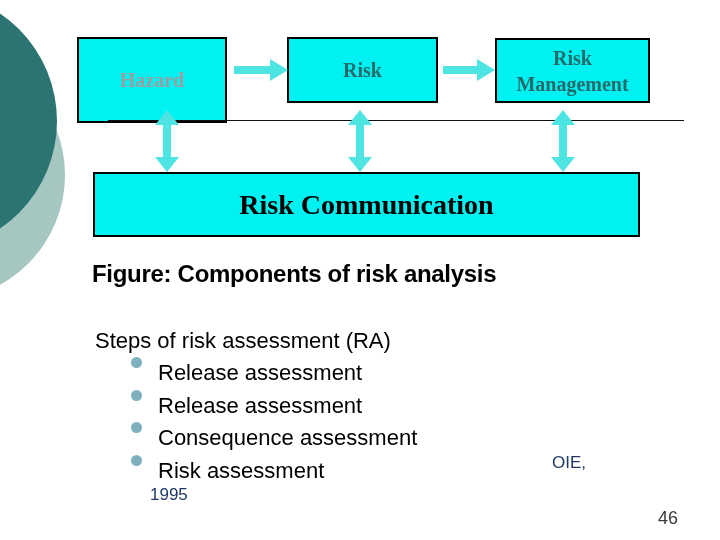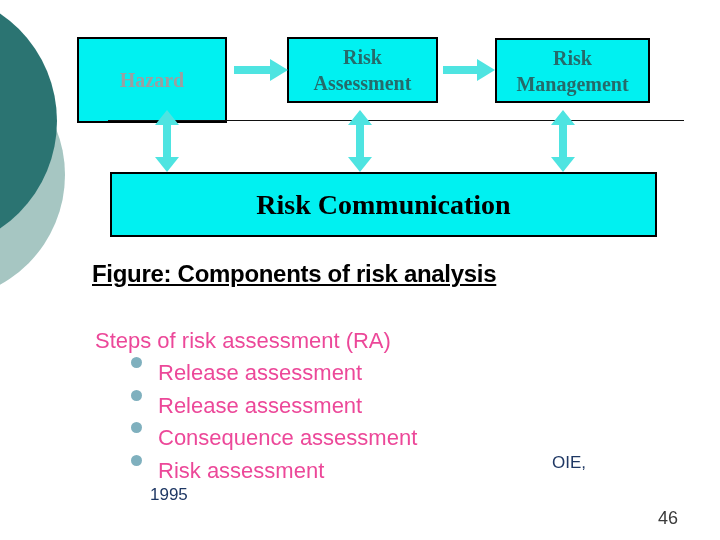--- a/index.html
+++ b/index.html
@@ -17,21 +17,21 @@
     position:absolute;background:#00f1f1;border:2px solid #000;
     display:flex;flex-direction:column;align-items:center;justify-content:center;
     font-family:"Liberation Serif","DejaVu Serif",serif;font-weight:bold;
     font-size:20px;line-height:26px;text-align:center;box-sizing:border-box;
   }
   .box-hazard{left:77px;top:37px;width:150px;height:86px;color:#9aa0a1;}
   .box-assess{left:287px;top:37px;width:151px;height:66px;color:#256b6b;}
   .box-manage{left:495px;top:38px;width:155px;height:65px;color:#256b6b;}
 
   .comm-box{
-    position:absolute;left:110px;top:172px;width:547px;height:65px;
+    position:absolute;left:93px;top:172px;width:547px;height:65px;
     background:#00f1f1;border:2px solid #000;box-sizing:border-box;
     display:flex;align-items:center;justify-content:center;
     font-family:"Liberation Serif","DejaVu Serif",serif;font-weight:bold;
     font-size:28px;color:#000;
   }
 
   
   .h-line{position:absolute;left:108px;top:120px;width:576px;height:1px;background:#111;}
 
   
@@ -62,25 +62,25 @@
     border-left:12px solid transparent;border-right:12px solid transparent;
     border-top:15px solid #4ee4e1;
   }
   .v-arrow-1{left:155px;}
   .v-arrow-2{left:348px;}
   .v-arrow-3{left:551px;}
 
   
   .figure-title{
     position:absolute;left:92px;top:260px;width:560px;
-    font-size:24px;font-weight:bold;color:#000;letter-spacing:-0.3px;text-decoration:underline;
+    font-size:24px;font-weight:bold;color:#000;letter-spacing:-0.3px;
   }
 
   
-  .steps{position:absolute;left:95px;top:324px;width:520px;color:#ec4899;font-size:22px;}
+  .steps{position:absolute;left:95px;top:324px;width:520px;color:#000000;font-size:22px;}
   .steps .heading{line-height:33px;}
   .steps .item{display:flex;align-items:flex-start;line-height:32.5px;padding-left:36px;}
   .bullet{
     display:inline-block;width:11px;height:11px;border-radius:50%;
     background:#7fb0be;margin-right:16px;flex:0 0 auto;
   }
   .cite-year{position:absolute;left:150px;top:485px;font-size:17px;color:#1f3864;}
   .cite-src{position:absolute;left:552px;top:453px;font-size:17px;color:#1f3864;}
 
   .page-number{position:absolute;left:658px;top:508px;font-size:18px;color:#3a3a3a;}
@@ -91,21 +91,20 @@
 <div class="slide">
 
   <div class="circle circle-light"></div>
   <div class="circle circle-dark"></div>
 
   <div class="flow-box box-hazard">
     <span>Hazard</span>
   </div>
   <div class="flow-box box-assess">
     <span>Risk</span>
-    <span>Assessment</span>
   </div>
   <div class="flow-box box-manage">
     <span>Risk</span>
     <span>Management</span>
   </div>
 
   <div class="h-arrow h-arrow-1">
     <div class="shaft"></div>
       <div class="head"></div>
   </div>

